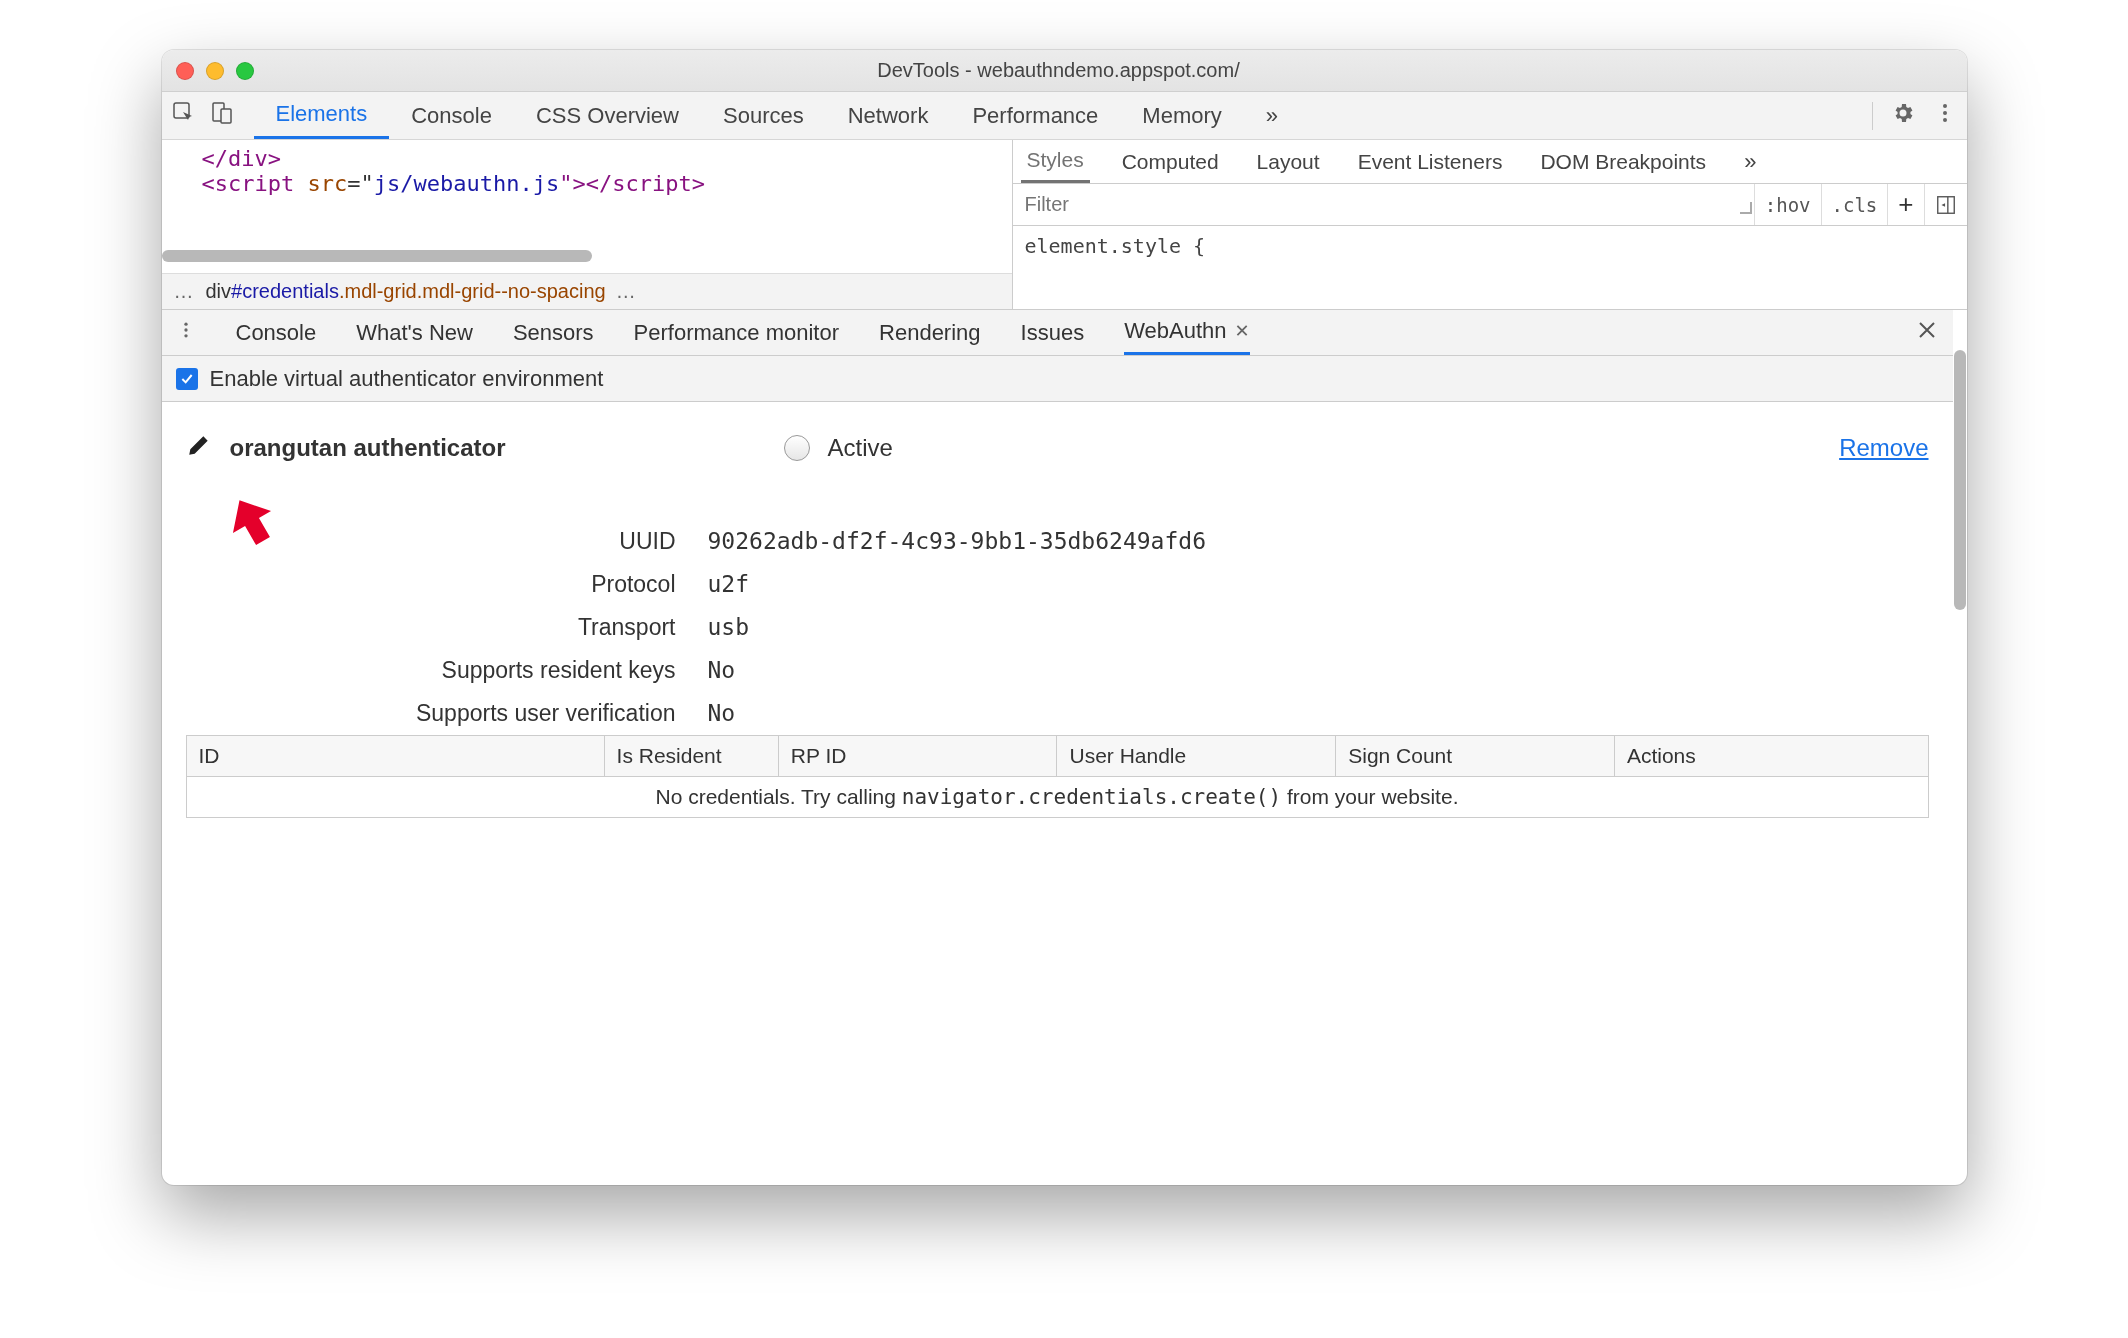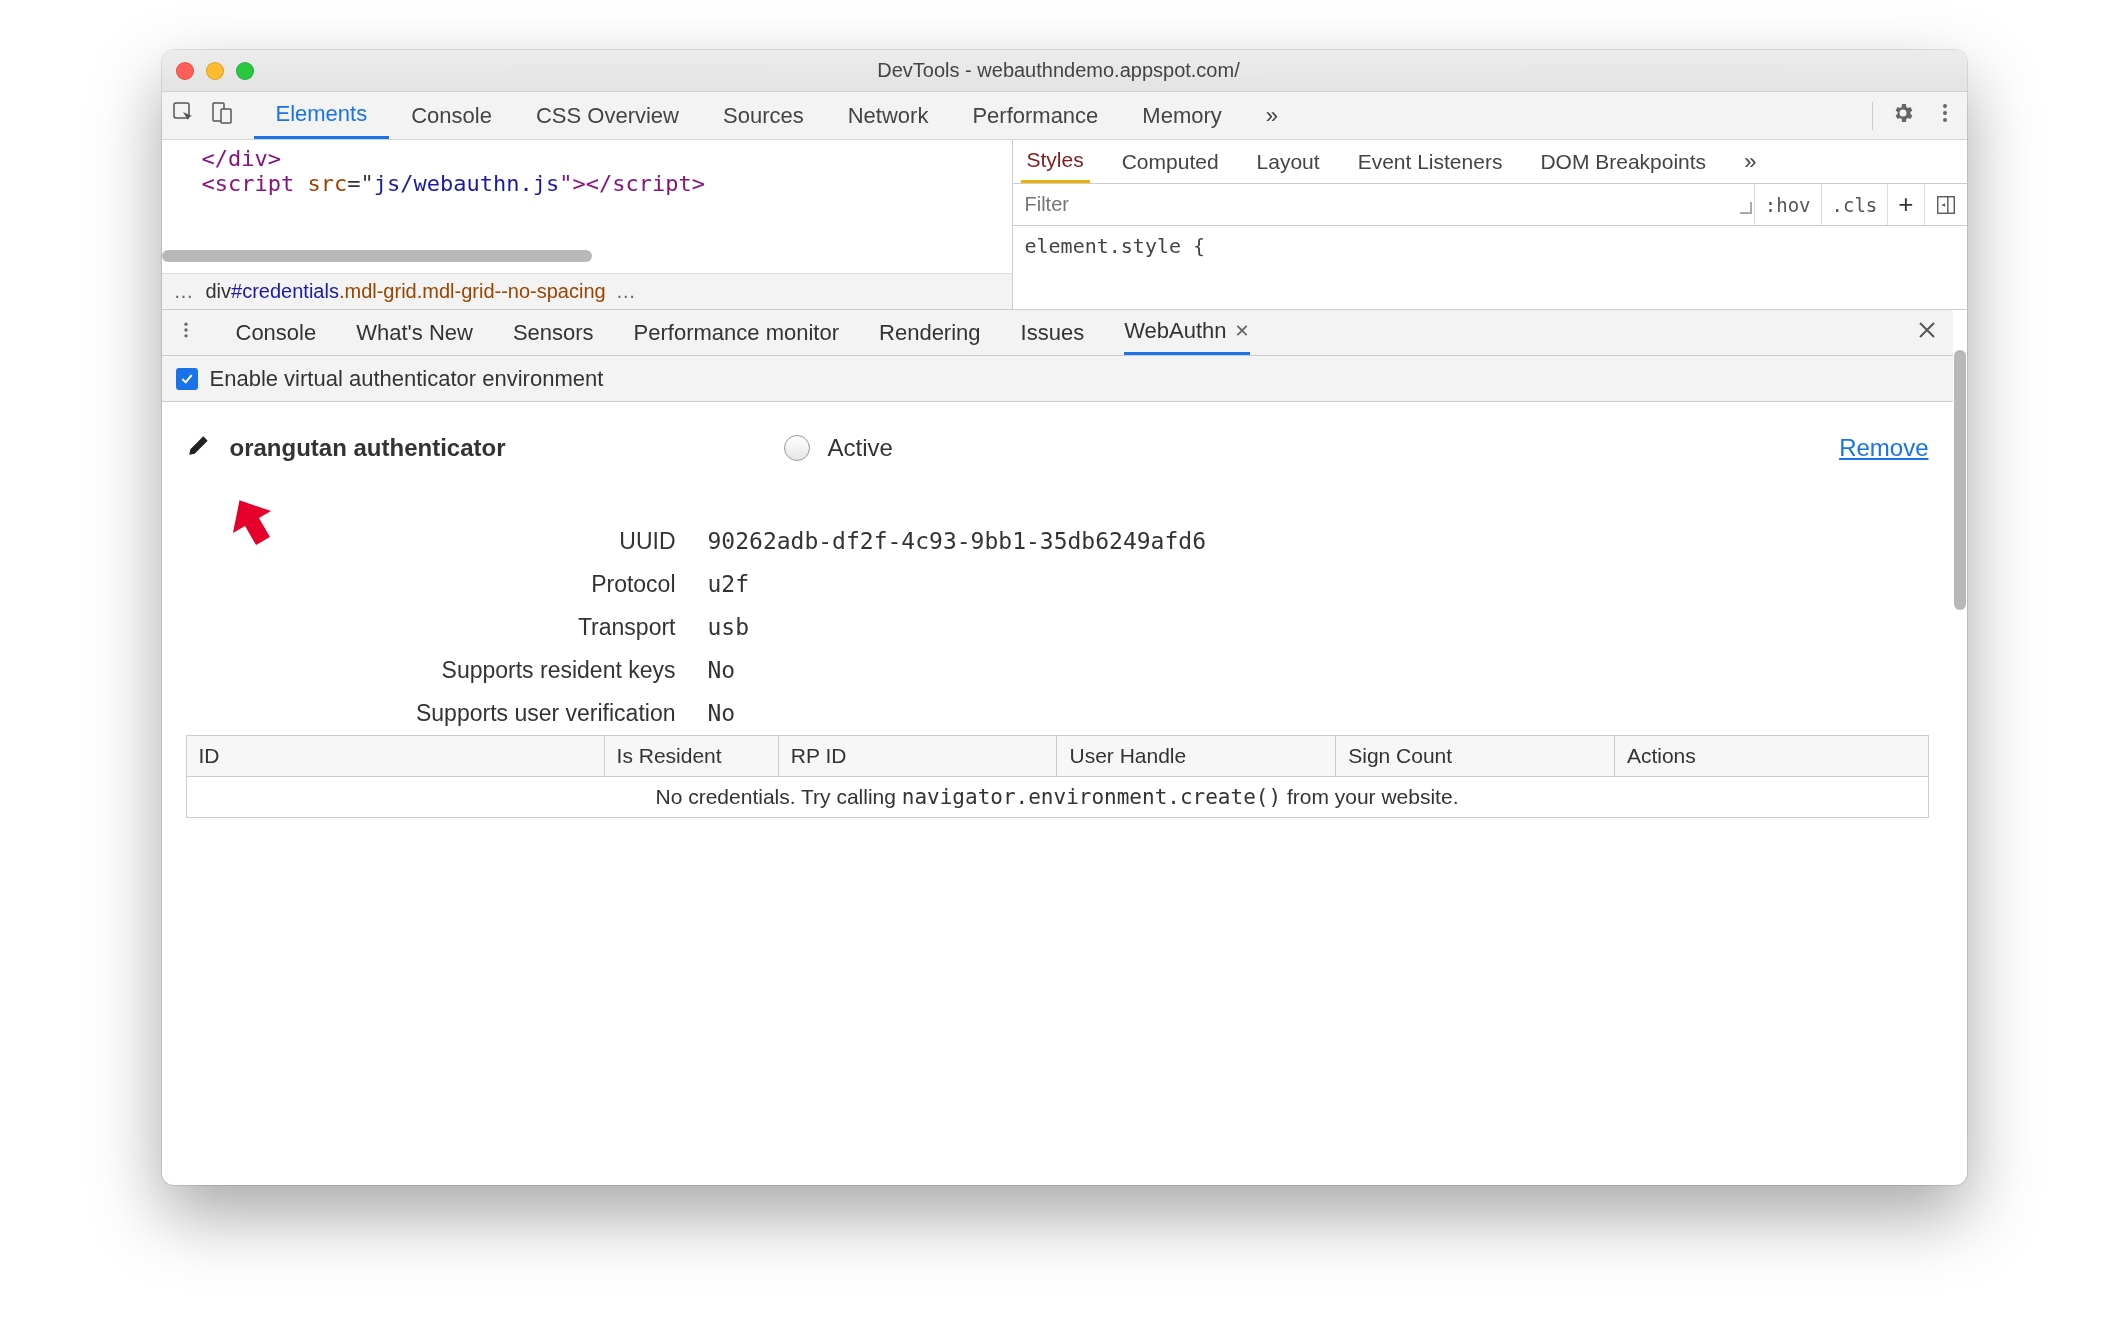--- a/index.html
+++ b/index.html
@@ -81,21 +81,21 @@
     background:#f3f3f3; border-top:1px solid #ddd;
     padding: 6px 12px; font-size:20px;
     font-family: -apple-system, Arial, sans-serif;
     display:flex; gap:10px; align-items:center;
   }
   .crumb .id { color:#1a1aa6; }
   .crumb .cls { color:#994500; }
   .sidepane { flex:1; border-left:1px solid #ccc; display:flex; flex-direction:column; }
   .subtabs { display:flex; border-bottom:1px solid #ccc; height:44px; align-items:center; padding:0 8px; gap:26px; font-size:21px; }
   .subtabs .tab { cursor:pointer; padding:0 6px; height:100%; display:flex; align-items:center; color:#444;}
-  .subtabs .tab.active { color:#7f1d1d; border-bottom:3px solid #eab308; }
+  .subtabs .tab.active { color:#737373; border-bottom:3px solid #737373; }
   .filterrow { display:flex; align-items:center; border-bottom:1px solid #ccc; height:42px; }
   .filterrow input { flex:1; border:none; padding:0 12px; font-size:20px; color:#15803d; outline:none; }
   .filterrow .pill { padding:0 10px; font-family:Menlo,monospace; font-size:19px; color:#555; border-left:1px solid #ddd; height:100%; display:flex; align-items:center; }
   .styleblock { padding:8px 12px; font-family:Menlo,monospace; font-size:20px; color:#444;}
   
   .drawertabs {
     height:46px; border-bottom:1px solid #ccc;
     display:flex; align-items:center; gap:40px; padding:0 14px;
     font-size:22px; background:#f3f3f3;
   }
@@ -328,21 +328,21 @@
               <tr>
             <th style="width:24%">ID</th>
             <th style="width:10%">Is Resident</th>
             <th style="width:16%">RP ID</th>
             <th style="width:16%">User Handle</th>
             <th style="width:16%">Sign Count</th>
             <th>Actions</th>
           </tr>
           <tr>
             <td colspan="6" class="empty">
-              <span>No credentials. Try calling </span><code>navigator.environment.create()</code><span> from your website.</span>
+              <span>No credentials. Try calling </span><code>navigator.credentials.create()</code><span> from your website.</span>
             </td>
           </tr>
         </tbody>
           </table>
       </div>
     </div>
     <div class="vscroll">
       <div class="vs-thumb"></div>
     </div>
   </div>

